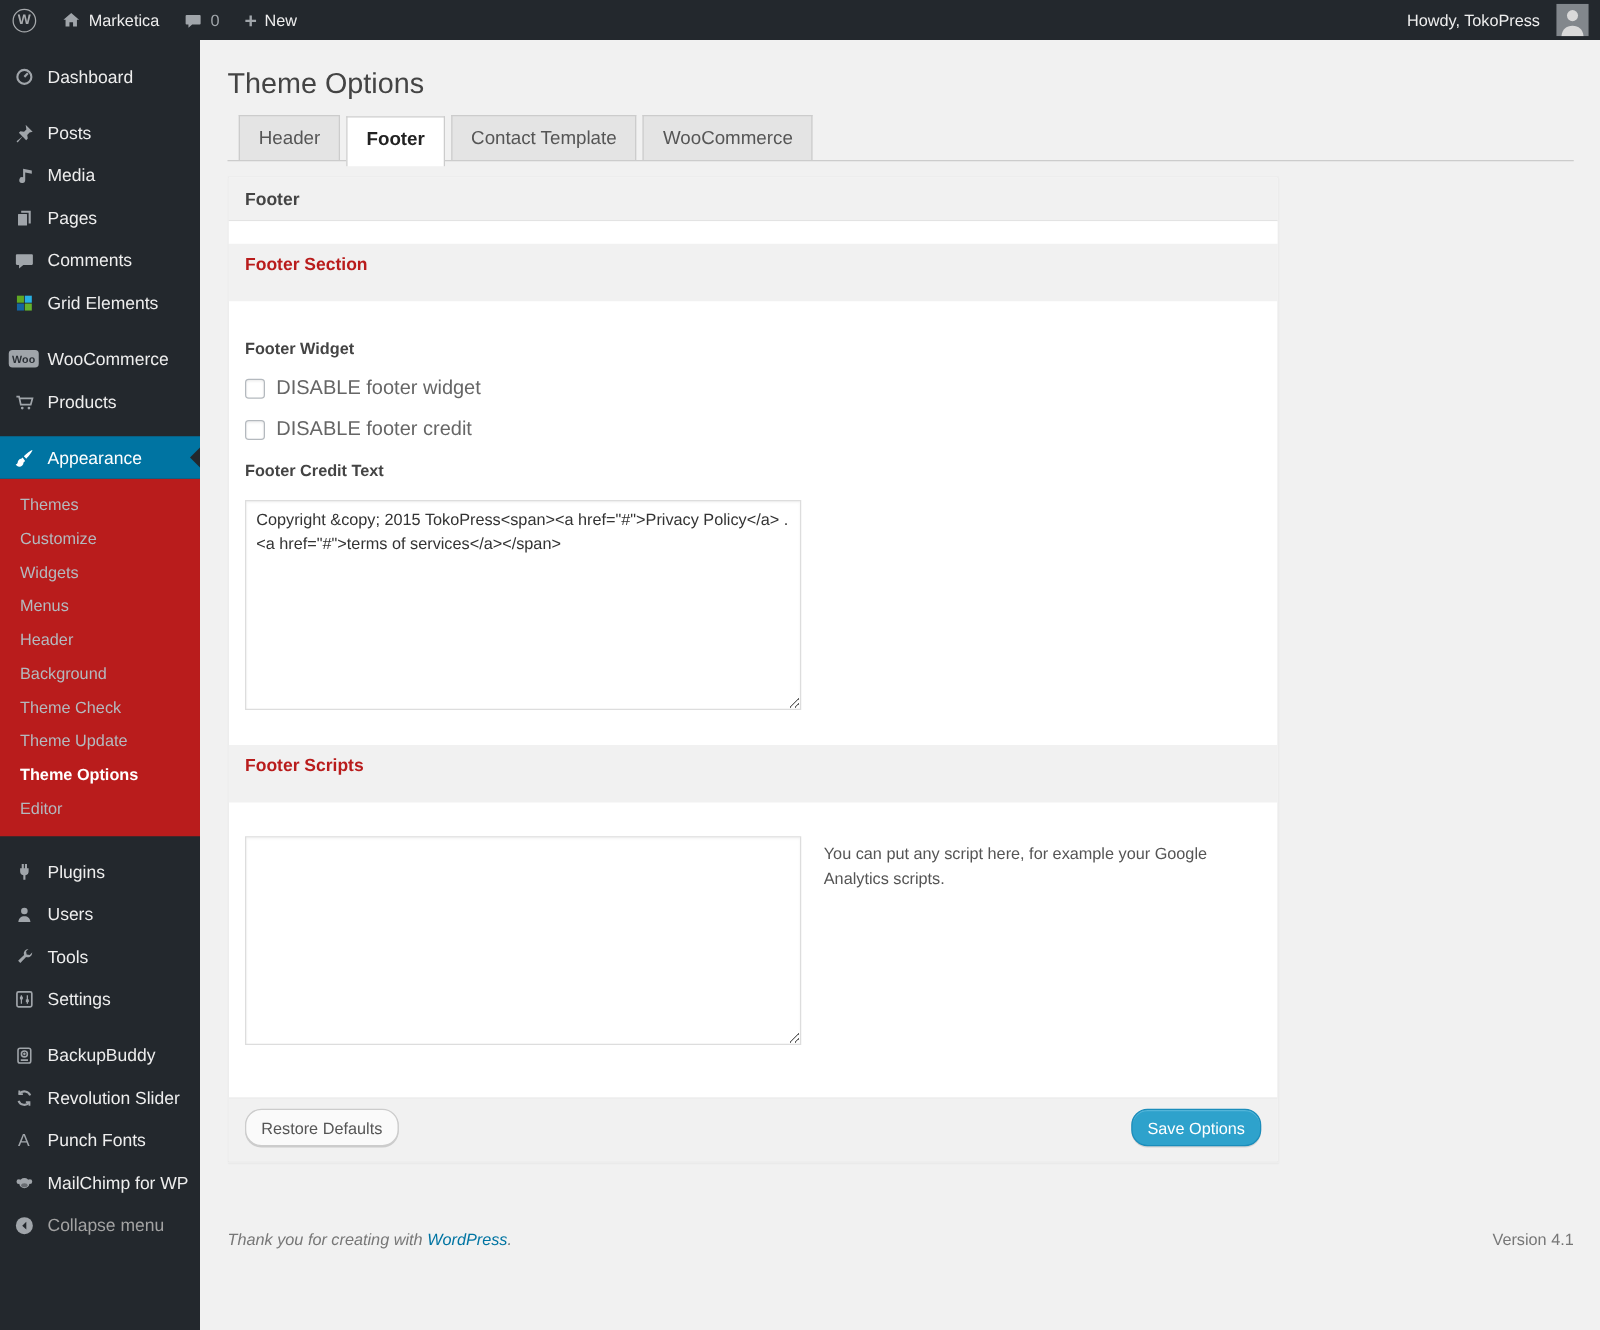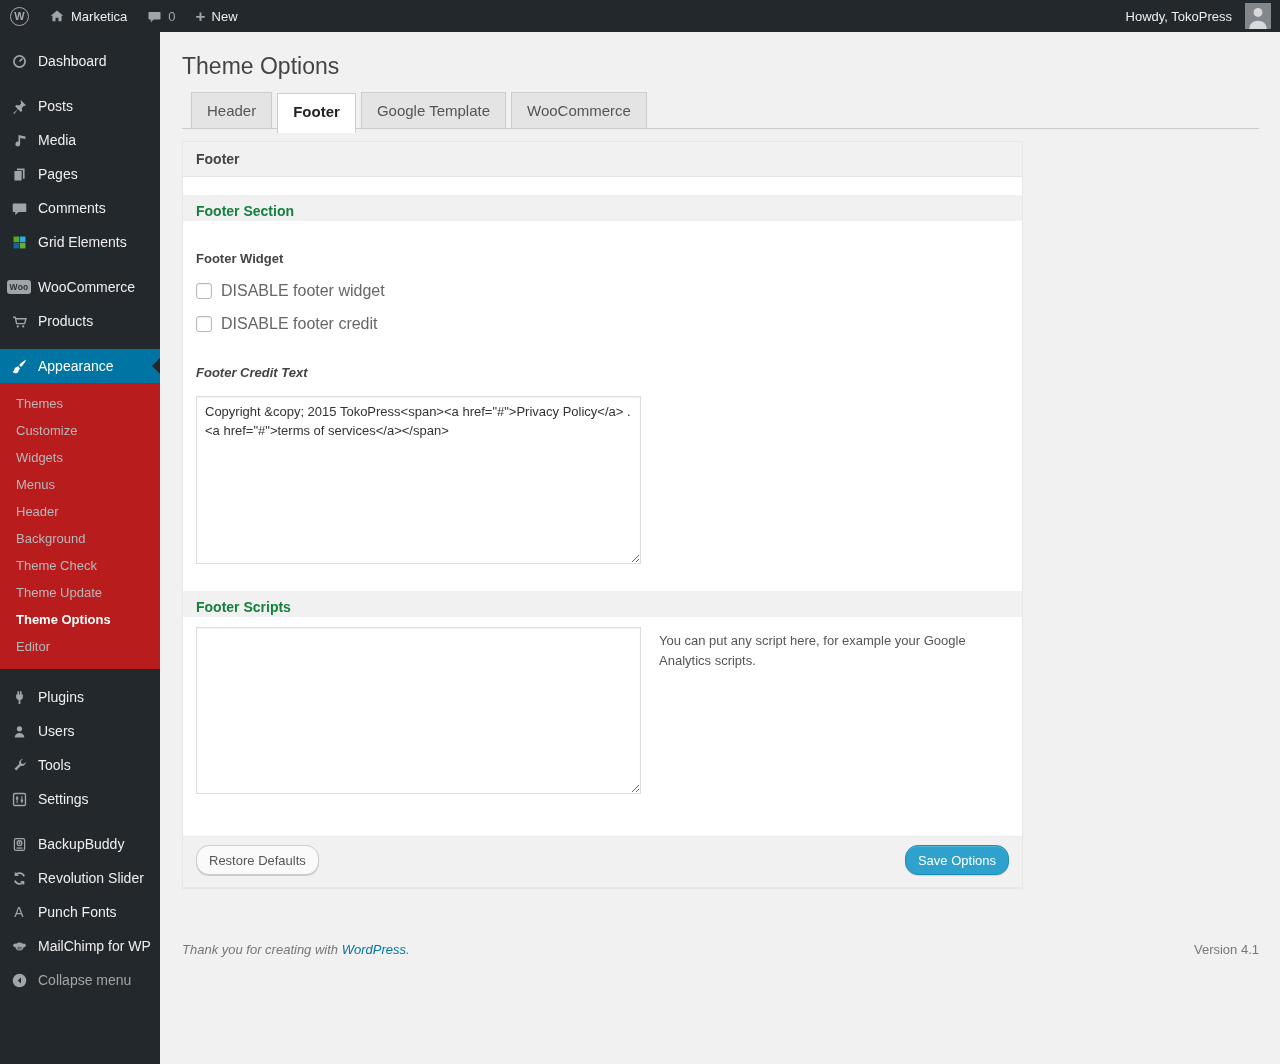--- a/index.html
+++ b/index.html
@@ -35,29 +35,29 @@
   #content { margin-left:160px; width:1120px; padding:20px 21px 0 22px; }
   h1.page-title { font-size:23px; font-weight:400; color:#444; line-height:28px; }
 
   .nav-tab-bar { margin-top:12px; border-bottom:1px solid #ccc; padding-left:9px; display:flex; align-items:flex-end; }
   .nav-tab { background:#e4e4e4; border:1px solid #ccc; border-bottom:none; color:#555; font-size:15px; line-height:19px; padding:8px 15px; margin-right:5px; cursor:pointer; }
   .nav-tab.active { background:#fff; color:#222; font-weight:bold; padding-bottom:12px; margin-bottom:-5px; }
 
   .panel { width:841px; margin-top:12px; background:#fff; border:1px solid #e7e7e7; box-shadow:0 1px 1px rgba(0,0,0,.04); }
   .panel-header { background:#f1f1f1; height:35px; line-height:35px; padding:0 13px; font-size:14px; font-weight:bold; color:#444; border-bottom:1px solid #e3e3e3; }
   .panel-gap { height:18px; background:#fff; }
-  .section-header { background:#f1f1f1; height:26px; line-height:32px; padding:0 13px; font-size:14px; font-weight:bold; color:#15803d; }
+  .section-header { background:#f1f1f1; height:46px; line-height:32px; padding:0 13px; font-size:14px; font-weight:bold; color:#b91c1c; }
   .panel-body { padding:0 13px 42px; }
   .field-label { font-size:13px; font-weight:bold; color:#444; line-height:16px; }
-  .mt-a { margin-top:30px; } .mt-b { margin-top:15px; } .mt-c { margin-top:33px; } .mt-d { margin-top:32px;font-style:italic; }
+  .mt-a { margin-top:30px; } .mt-b { margin-top:15px; } .mt-c { margin-top:33px; } .mt-d { margin-top:16px; }
   .check-row { display:flex; align-items:center; font-size:16px; color:#666; }
   .checkbox { width:16px; height:16px; border:1px solid #b4b9be; border-radius:3px; background:#fff; box-shadow:inset 0 1px 2px rgba(0,0,0,.08); margin-right:9px; cursor:pointer; flex:none; }
   textarea.opt-textarea { width:445px; height:168px; border:1px solid #ddd; padding:6px 8px; font-family:"Liberation Sans", sans-serif; font-size:13px; line-height:1.45; color:#333; box-shadow:inset 0 1px 2px rgba(0,0,0,.05); resize:both; outline:none; background:#fff; }
   .full-bleed { margin-left:-13px; margin-right:-13px; margin-top:23px; }
-  .script-row { display:flex; margin-top:10px; }
+  .script-row { display:flex; margin-top:27px; }
   .script-row textarea.opt-textarea { height:167px; }
   .field-desc { margin-left:18px; padding-top:4px; width:310px; font-size:13px; color:#555; line-height:1.55; }
   .panel-footer { background:#f1f1f1; border-top:1px solid #ececec; padding:8px 13px 12px; display:flex; justify-content:space-between; align-items:center; }
   .btn { font-family:"Liberation Sans", sans-serif; font-size:13px; height:30px; padding:0 12px; border-radius:13px; cursor:pointer; }
   .btn-secondary { background:#fafafa; border:1px solid #ccc; color:#555; box-shadow:0 1px 0 #ccc; }
   .btn-primary { background:#2ea2cc; border:1px solid #1b8dbb; color:#fff; box-shadow:inset 0 1px 0 rgba(120,200,230,.5), 0 1px 0 rgba(0,0,0,.12); }
 
   .page-footer { display:flex; justify-content:space-between; align-items:center; margin-top:54px; font-size:13px; color:#777; width:1077px; }
   .thanks { font-style:italic; }
   .thanks a { color:#0074a2; font-style:italic; cursor:pointer; }
@@ -312,21 +312,21 @@
 
 </div>
 
 <div id="content" style="margin-top:32px;">
 
   <h1 class="page-title">Theme Options</h1>
 
   <div class="nav-tab-bar">
     <span class="nav-tab">Header</span>
     <span class="nav-tab active">Footer</span>
-    <span class="nav-tab">Google Template</span>
+    <span class="nav-tab">Contact Template</span>
     <span class="nav-tab">WooCommerce</span>
   </div>
 
   <div class="panel">
 
     <div class="panel-header">Footer</div>
     <div class="panel-gap"></div>
     <div class="section-header">Footer Section</div>
 
     <div class="panel-body">

